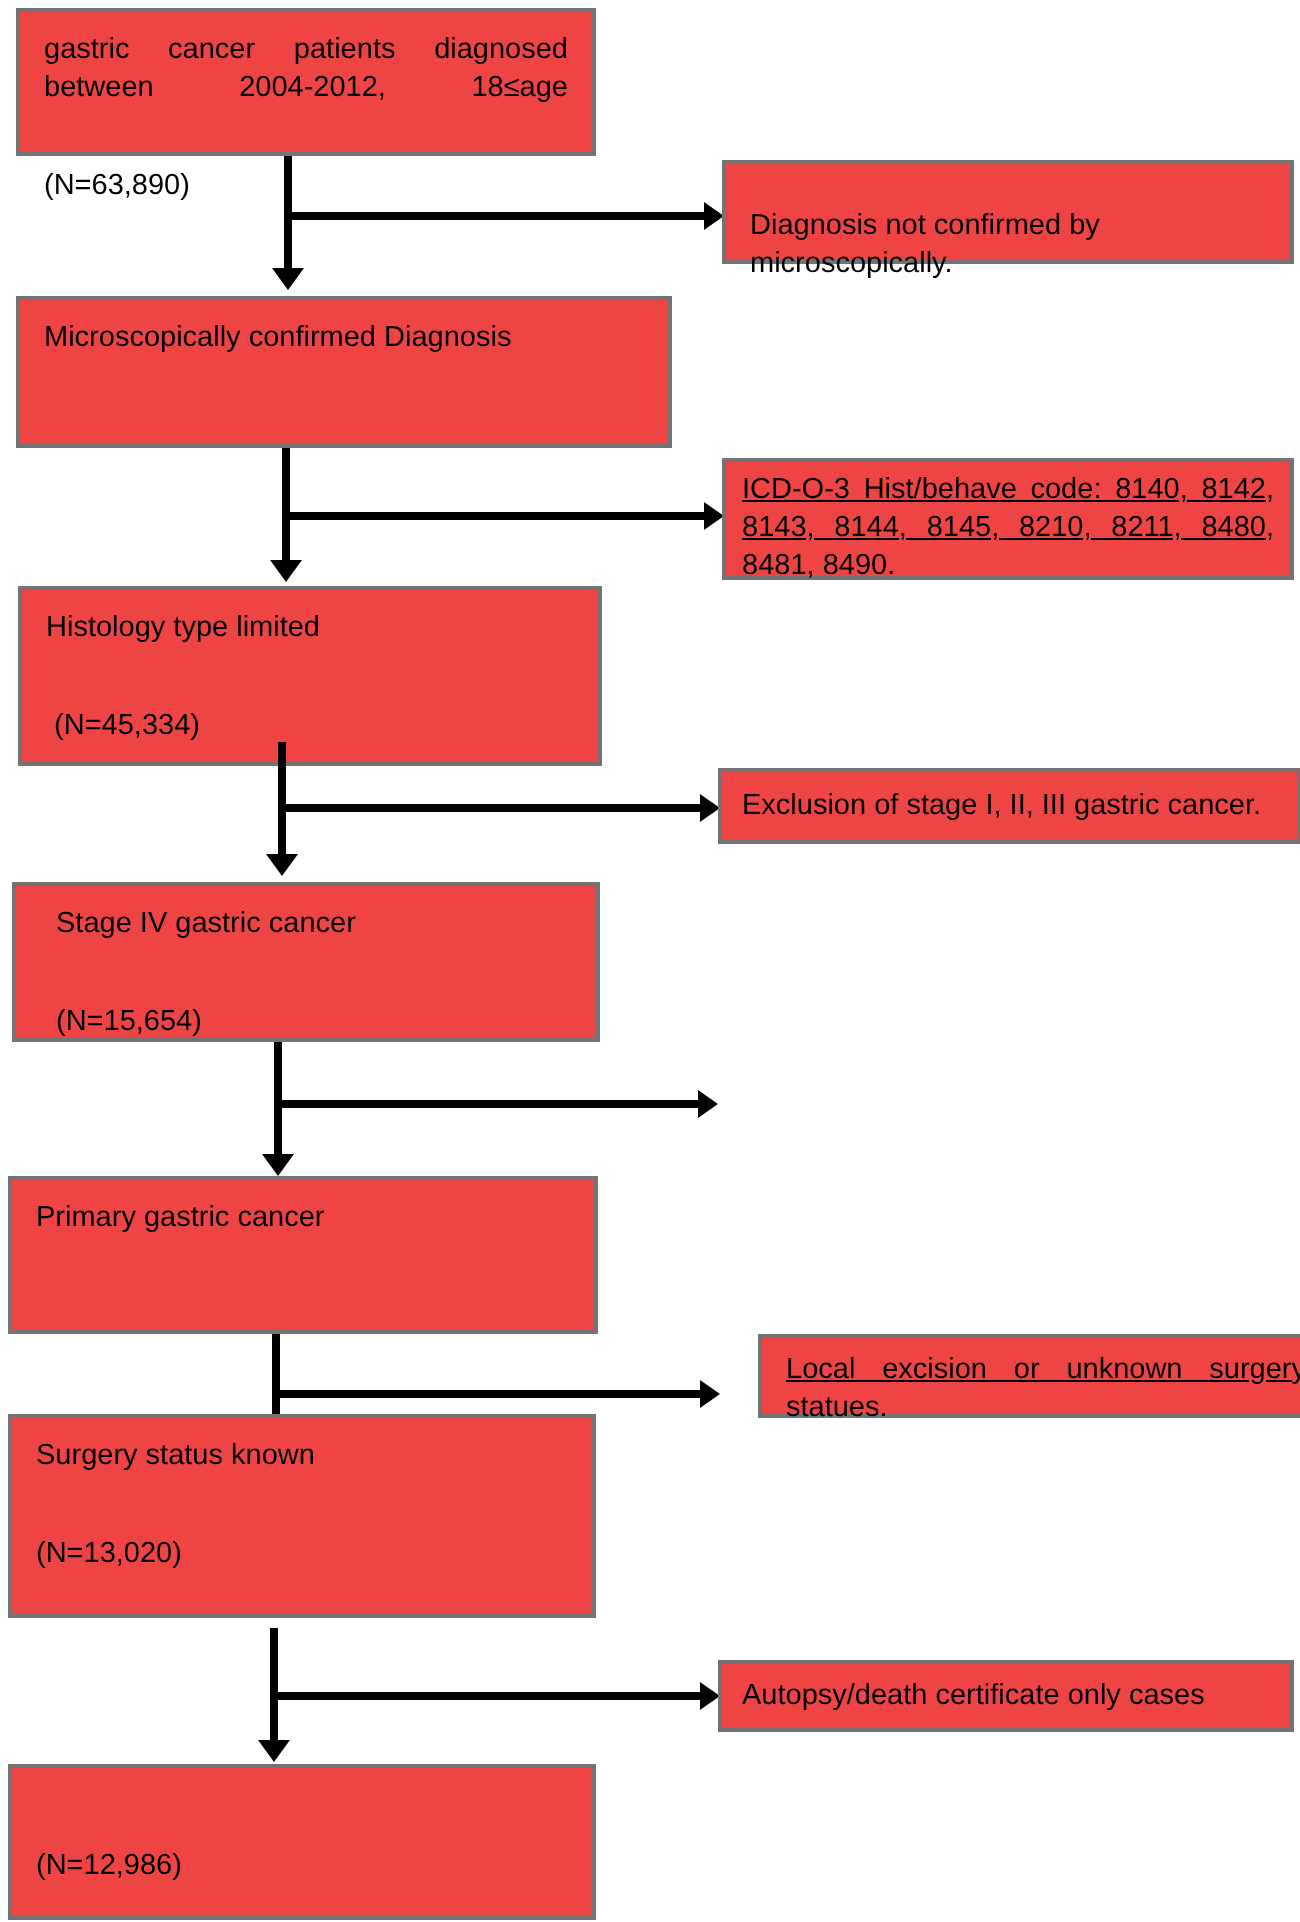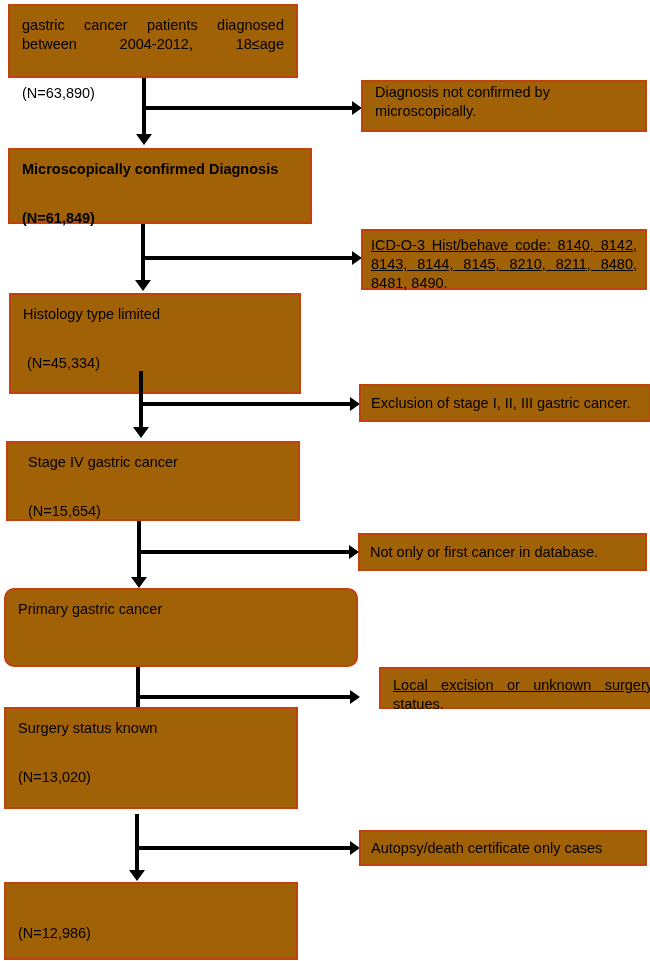--- a/index.html
+++ b/index.html
@@ -14,22 +14,22 @@
   #canvas {
     position: relative;
     width: 650px;
     height: 961px;
     background: #ffffff;
     overflow: hidden;
   }
   .box {
     position: absolute;
     box-sizing: border-box;
-    border: 2px solid #c2410c;
-    background: #a16207;
+    border: 2px solid #737373;
+    background: #ef4444;
     padding: 10px 12px 8px 12px;
   }
   .box .line {
     font-size: 14.5px;
     line-height: 19px;
     white-space: pre-wrap;
   }
   .box .line.gap {
     margin-top: 30px;
   }
@@ -84,42 +84,41 @@
   <div class="box main-box justify" style="left:8px; top:4px; width:290px; height:74px;">
     <div class="line first">gastric cancer patients diagnosed between 2004-2012, 18≤age</div>
     <div class="line gap">(N=63,890)</div>
   </div>
 
   <div class="vline" style="left:142px; top:78px; height:62px;"></div>
   <div class="arrow-down" style="left:136px; top:134px;"></div>
   <div class="hline" style="left:142px; top:106px; width:215px;"></div>
   <div class="arrow-right" style="left:352px; top:101px;"></div>
 
-  <div class="box side-box" style="left:361px; top:80px; width:286px; height:52px; padding-top:1px;">
+  <div class="box side-box" style="left:361px; top:80px; width:286px; height:52px; padding-top:22px;">
     <div class="line">Diagnosis not confirmed by</div>
     <div class="line">microscopically.</div>
   </div>
 
-  <div class="box main-box" style="left:8px; top:148px; width:304px; height:76px;font-weight:bold;">
+  <div class="box main-box" style="left:8px; top:148px; width:328px; height:76px;">
     <div class="line">Microscopically confirmed Diagnosis</div>
-    <div class="line gap">(N=61,849)</div>
   </div>
 
   <div class="vline" style="left:141px; top:224px; height:62px;"></div>
   <div class="arrow-down" style="left:135px; top:280px;"></div>
   <div class="hline" style="left:141px; top:256px; width:216px;"></div>
   <div class="arrow-right" style="left:352px; top:251px;"></div>
 
   <div class="box side-box justify" style="left:361px; top:229px; width:286px; height:61px; padding:5px 8px;">
     <div class="line first">ICD-O-3 Hist/behave code: 8140, 8142,</div>
     <div class="line first">8143, 8144, 8145, 8210, 8211, 8480,</div>
     <div class="line">8481, 8490.</div>
   </div>
 
-  <div class="box main-box" style="left:9px; top:293px; width:292px; height:101px;">
+  <div class="box main-box" style="left:9px; top:293px; width:292px; height:90px;">
     <div class="line">Histology type limited</div>
     <div class="line gap"> (N=45,334)</div>
   </div>
 
   <div class="vline" style="left:139px; top:371px; height:62px;"></div>
   <div class="arrow-down" style="left:133px; top:427px;"></div>
   <div class="hline" style="left:139px; top:402px; width:216px;"></div>
   <div class="arrow-right" style="left:350px; top:397px;"></div>
 
   <div class="box side-box" style="left:359px; top:384px; width:292px; height:38px; padding:8px 10px;">
@@ -129,25 +128,22 @@
   <div class="box main-box" style="left:6px; top:441px; width:294px; height:80px;padding-left:20px;">
     <div class="line">Stage IV gastric cancer</div>
     <div class="line gap">(N=15,654)</div>
   </div>
 
   <div class="vline" style="left:137px; top:521px; height:62px;"></div>
   <div class="arrow-down" style="left:131px; top:577px;"></div>
   <div class="hline" style="left:137px; top:550px; width:217px;"></div>
   <div class="arrow-right" style="left:349px; top:545px;"></div>
 
-  <div class="box side-box" style="left:358px; top:533px; width:289px; height:38px; padding:8px 10px;">
-    <div class="line">Not only or first cancer in database.</div>
-  </div>
 
-  <div class="box main-box" style="left:4px; top:588px; width:354px; height:79px;border-radius:10px;">
+  <div class="box main-box" style="left:4px; top:588px; width:295px; height:79px;">
     <div class="line">Primary gastric cancer</div>
   </div>
 
   <div class="vline" style="left:136px; top:667px; height:62px;"></div>
   <div class="arrow-down" style="left:130px; top:723px;"></div>
   <div class="hline" style="left:136px; top:695px; width:219px;"></div>
   <div class="arrow-right" style="left:350px; top:690px;"></div>
 
   <div class="box side-box justify" style="left:379px; top:667px; width:288px; height:42px; padding-top:7px;">
     <div class="line first">Local excision or unknown surgery</div>

